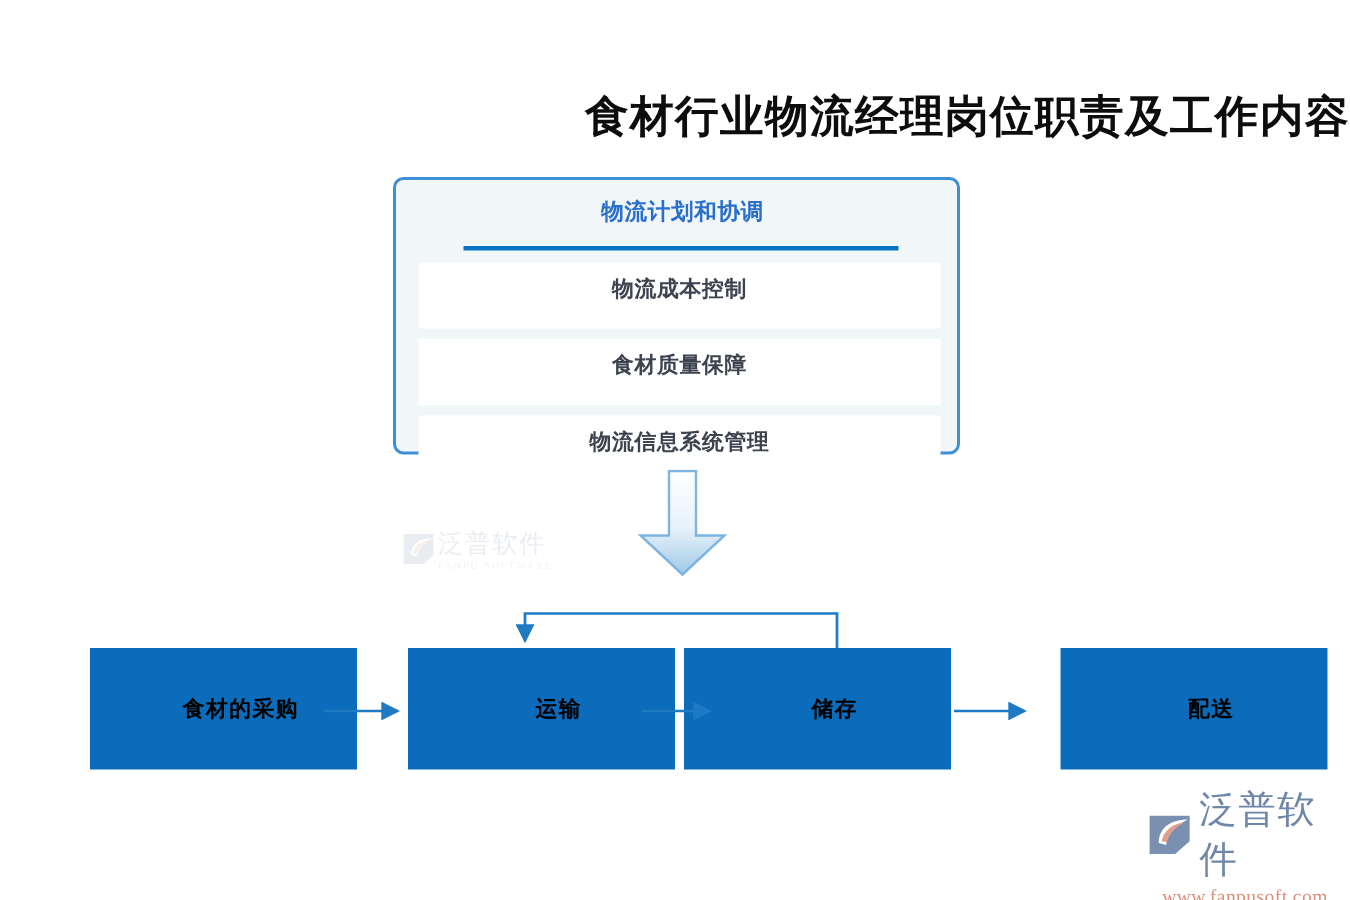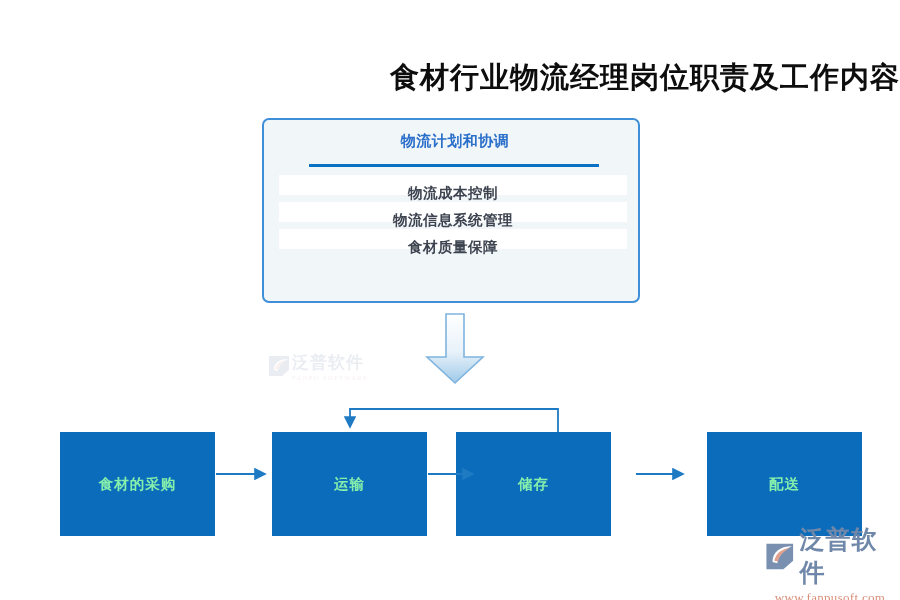--- a/index.html
+++ b/index.html
@@ -61,21 +61,21 @@
     height: 3px;
     background: #0a72c4;
   }
   #card-rows {
     position: absolute;
     left: 15px;
     top: 55px;
     width: 348px;
   }
   .card-row {
-    height: 20px;
+    height: 44px;
     line-height: 36px;
     background: #ffffff;
     text-align: center;
     font-size: 14.5px;
     font-weight: bold;
     color: #3d4450;
     margin-bottom: 7px;
     letter-spacing: .5px;
   }
   .card-row:last-child { margin-bottom: 0; }
@@ -87,29 +87,30 @@
     top: 313px;
     width: 62px;
     height: 72px;
   }
 
   
   .flow-box {
     position: absolute;
     top: 432px;
     width: 155px;
-    height: 104px;
+    height: 81px;
     background: #0a6cba;
-    color: #86efac;
+    color: #000000;
     font-size: 14.5px;
     font-weight: bold;
     letter-spacing: 1px;
     display: flex;
     align-items: center;
     justify-content: center;
+    padding-left: 23px;
   }
   #flow-box-0 { left: 60px; }
   #flow-box-1 { left: 272px; }
   #flow-box-2 { left: 456px; }
   #flow-box-3 { left: 707px; }
 
   
   #connectors {
     position: absolute;
     left: 0;
@@ -140,21 +141,21 @@
     flex-direction: column;
     justify-content: center;
   }
   .logo-row {
     display: flex;
     align-items: center;
     gap: 4px;
   }
   .logo-cn {
     font-family: "DejaVu Sans", "Liberation Sans", sans-serif;
-    font-weight: bold;
+    font-weight: normal;
     color: #6f87a8;
     letter-spacing: 1px;
   }
   .logo-url {
     font-family: "Liberation Serif", "DejaVu Serif", serif;
     color: #d98f7a;
     letter-spacing: .3px;
   }
   #logo-bottom .logo-cn { font-size: 25px; }
   #logo-bottom .logo-url { font-size: 13px; text-align: center; margin-top: 1px; }
@@ -164,22 +165,22 @@
 </head>
 <body>
 
 <div id="page-title">食材行业物流经理岗位职责及工作内容</div>
 
 <div id="resp-card">
   <div id="card-header">物流计划和协调</div>
   <div id="card-divider"></div>
   <div id="card-rows">
     <div class="card-row">物流成本控制</div>
+    <div class="card-row">食材质量保障</div>
     <div class="card-row">物流信息系统管理</div>
-    <div class="card-row">食材质量保障</div>
   </div>
 </div>
 
 <div id="down-arrow">
   <svg width="62" height="72" viewBox="0 0 62 72">
     <defs>
       <linearGradient id="arrGrad" x1="0" y1="0" x2="0" y2="1">
         <stop offset="0%" stop-color="#ffffff"></stop>
         <stop offset="55%" stop-color="#e8f2fa"></stop>
         <stop offset="100%" stop-color="#9ec9e8"></stop>

